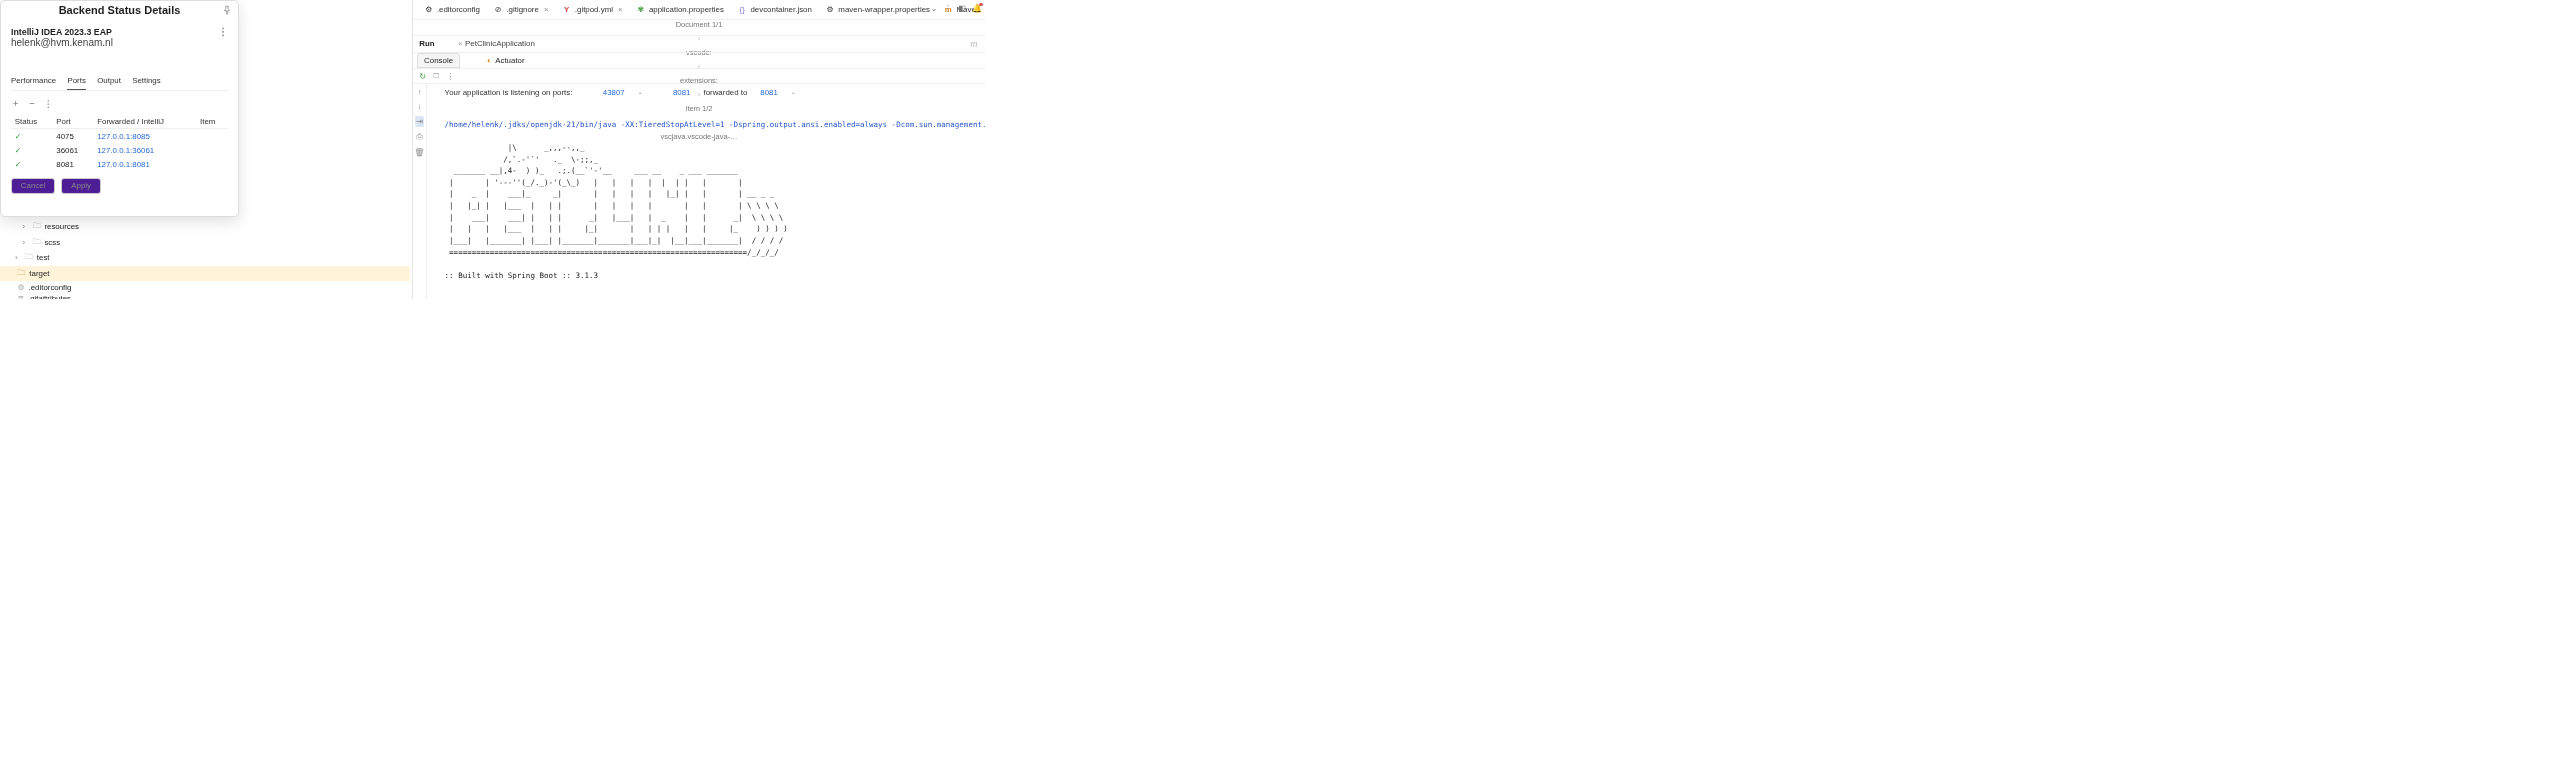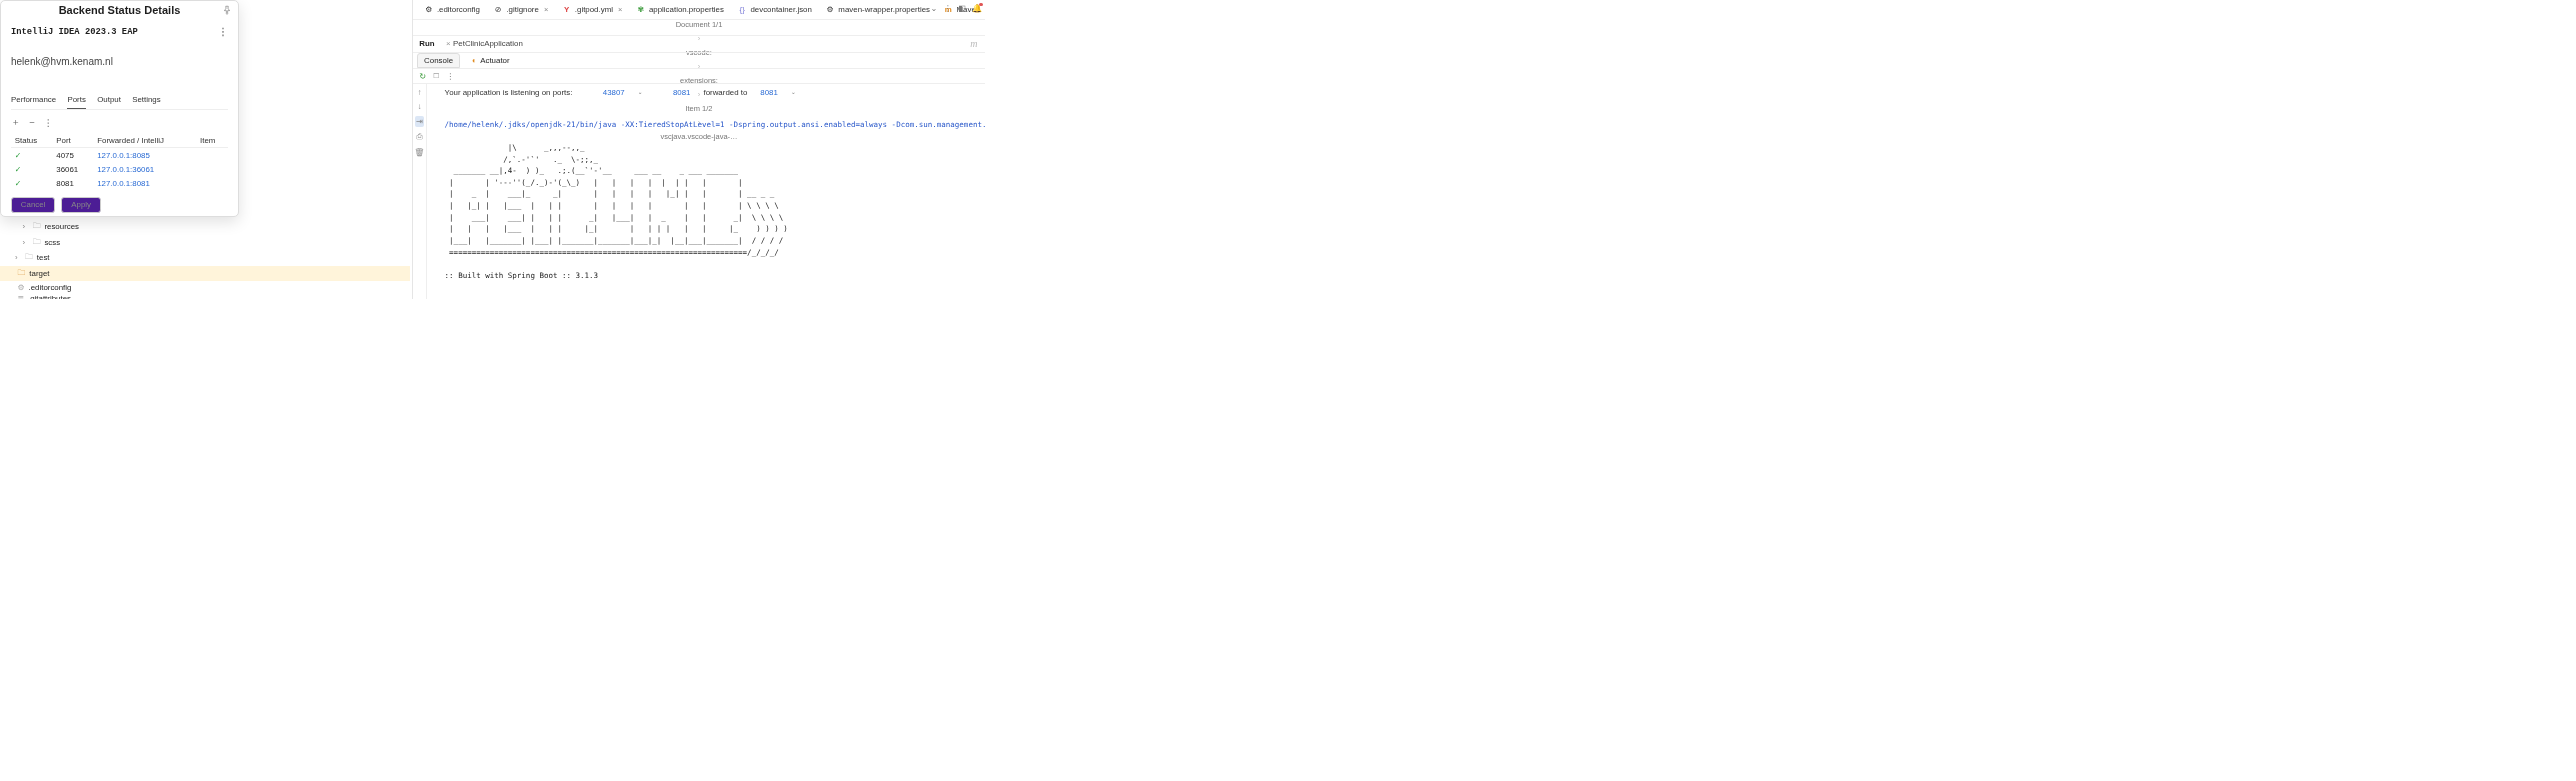--- a/index.html
+++ b/index.html
@@ -39,21 +39,21 @@
   }
   .popup-pin {
     position: absolute;
     right: 6.3px;
     top: 3.8px;
     width: 10px; height: 10px;
     color: #888;
     cursor: pointer;
   }
   .popup-body { padding: 7.5px 10px 0 10px; flex: 1; }
-  .popup-title { font-weight: 700; font-size: 8.8px; margin-bottom: 18px; display:flex; align-items:center; justify-content:space-between;font-family:Liberation Mono, monospace; }
+  .popup-title { font-weight: 700; font-size: 8.8px; margin-bottom: 0; display:flex; align-items:center; justify-content:space-between; }
   .popup-title .kebab { color:#888; font-size:10px; cursor:pointer; }
   .popup-sub { color:#444; font-size:10px; margin-bottom: 27px; }
   .popup-tabs { display:flex; gap:11.3px; border-bottom:0.6px solid #eee; margin-bottom:6.3px; font-size:7.9px; }
   .popup-tab { padding: 1.3px 0 3.8px 0; color:#333; cursor:pointer; }
   .popup-tab.active { border-bottom:1.3px solid #555; font-weight:500; }
   .toolbar-row { display:flex; align-items:center; gap:8.8px; color:#666; margin-bottom:3.8px;}
   .toolbar-row span { cursor:pointer; font-size:9.4px; }
   table.ports { width:100%; border-collapse:collapse; font-size:7.9px; }
   table.ports th { text-align:left; font-weight:500; color:#333; padding:2.5px 3.8px; border-bottom:0.6px solid #eee;}
   table.ports td { padding:2.5px 3.8px; }
@@ -110,30 +110,30 @@
     height:16.3px; padding:0 6.3px;
     font-size:7.5px; color:#777;
     border-bottom:0.6px solid #eee;
     flex-direction:column;
   }
   .breadcrumb .sep { color:#bbb; }
 
   .run-tabs {
     display:flex; align-items:center; height:16.3px; padding:0 3.8px;
     border-bottom:0.6px solid #eee;
-    font-size:7.9px; gap:5px;
+    font-size:7.9px; gap:17px;
   }
   .run-label { font-weight:700; padding:0 2.5px; }
   .run-item { display:flex; align-items:center; gap:2.5px; padding:0 3.8px; color:#444;}
   .run-item .x { color:#999; cursor:pointer; }
   .far-right-m { margin-left:auto; font-style:italic; color:#bbb; font-family:Georgia,serif; font-size:10px; padding-right:3.8px;}
 
   .sub-tabs {
     display:flex; align-items:center; height:16.3px; padding:0 3.8px;
-    border-bottom:0.6px solid #eee; font-size:7.9px; gap:4px;
+    border-bottom:0.6px solid #eee; font-size:7.9px; gap:19px;
   }
   .sub-tab { padding:1.9px 6.3px; border:0.6px solid transparent; border-radius:3.1px 3.1px 0 0; display:flex; align-items:center; gap:3.8px; cursor:pointer;}
   .sub-tab.active { background:#f5f5f5; border-color:#ddd; }
   .actuator-ico { color:#e08a1e; }
 
   .console-toolbar {
     display:flex; align-items:center; height:15px; gap:7.5px; padding:0 6.3px;
     border-bottom:0.6px solid #eee; color:#777;
   }
   .console-toolbar span { cursor:pointer; }

